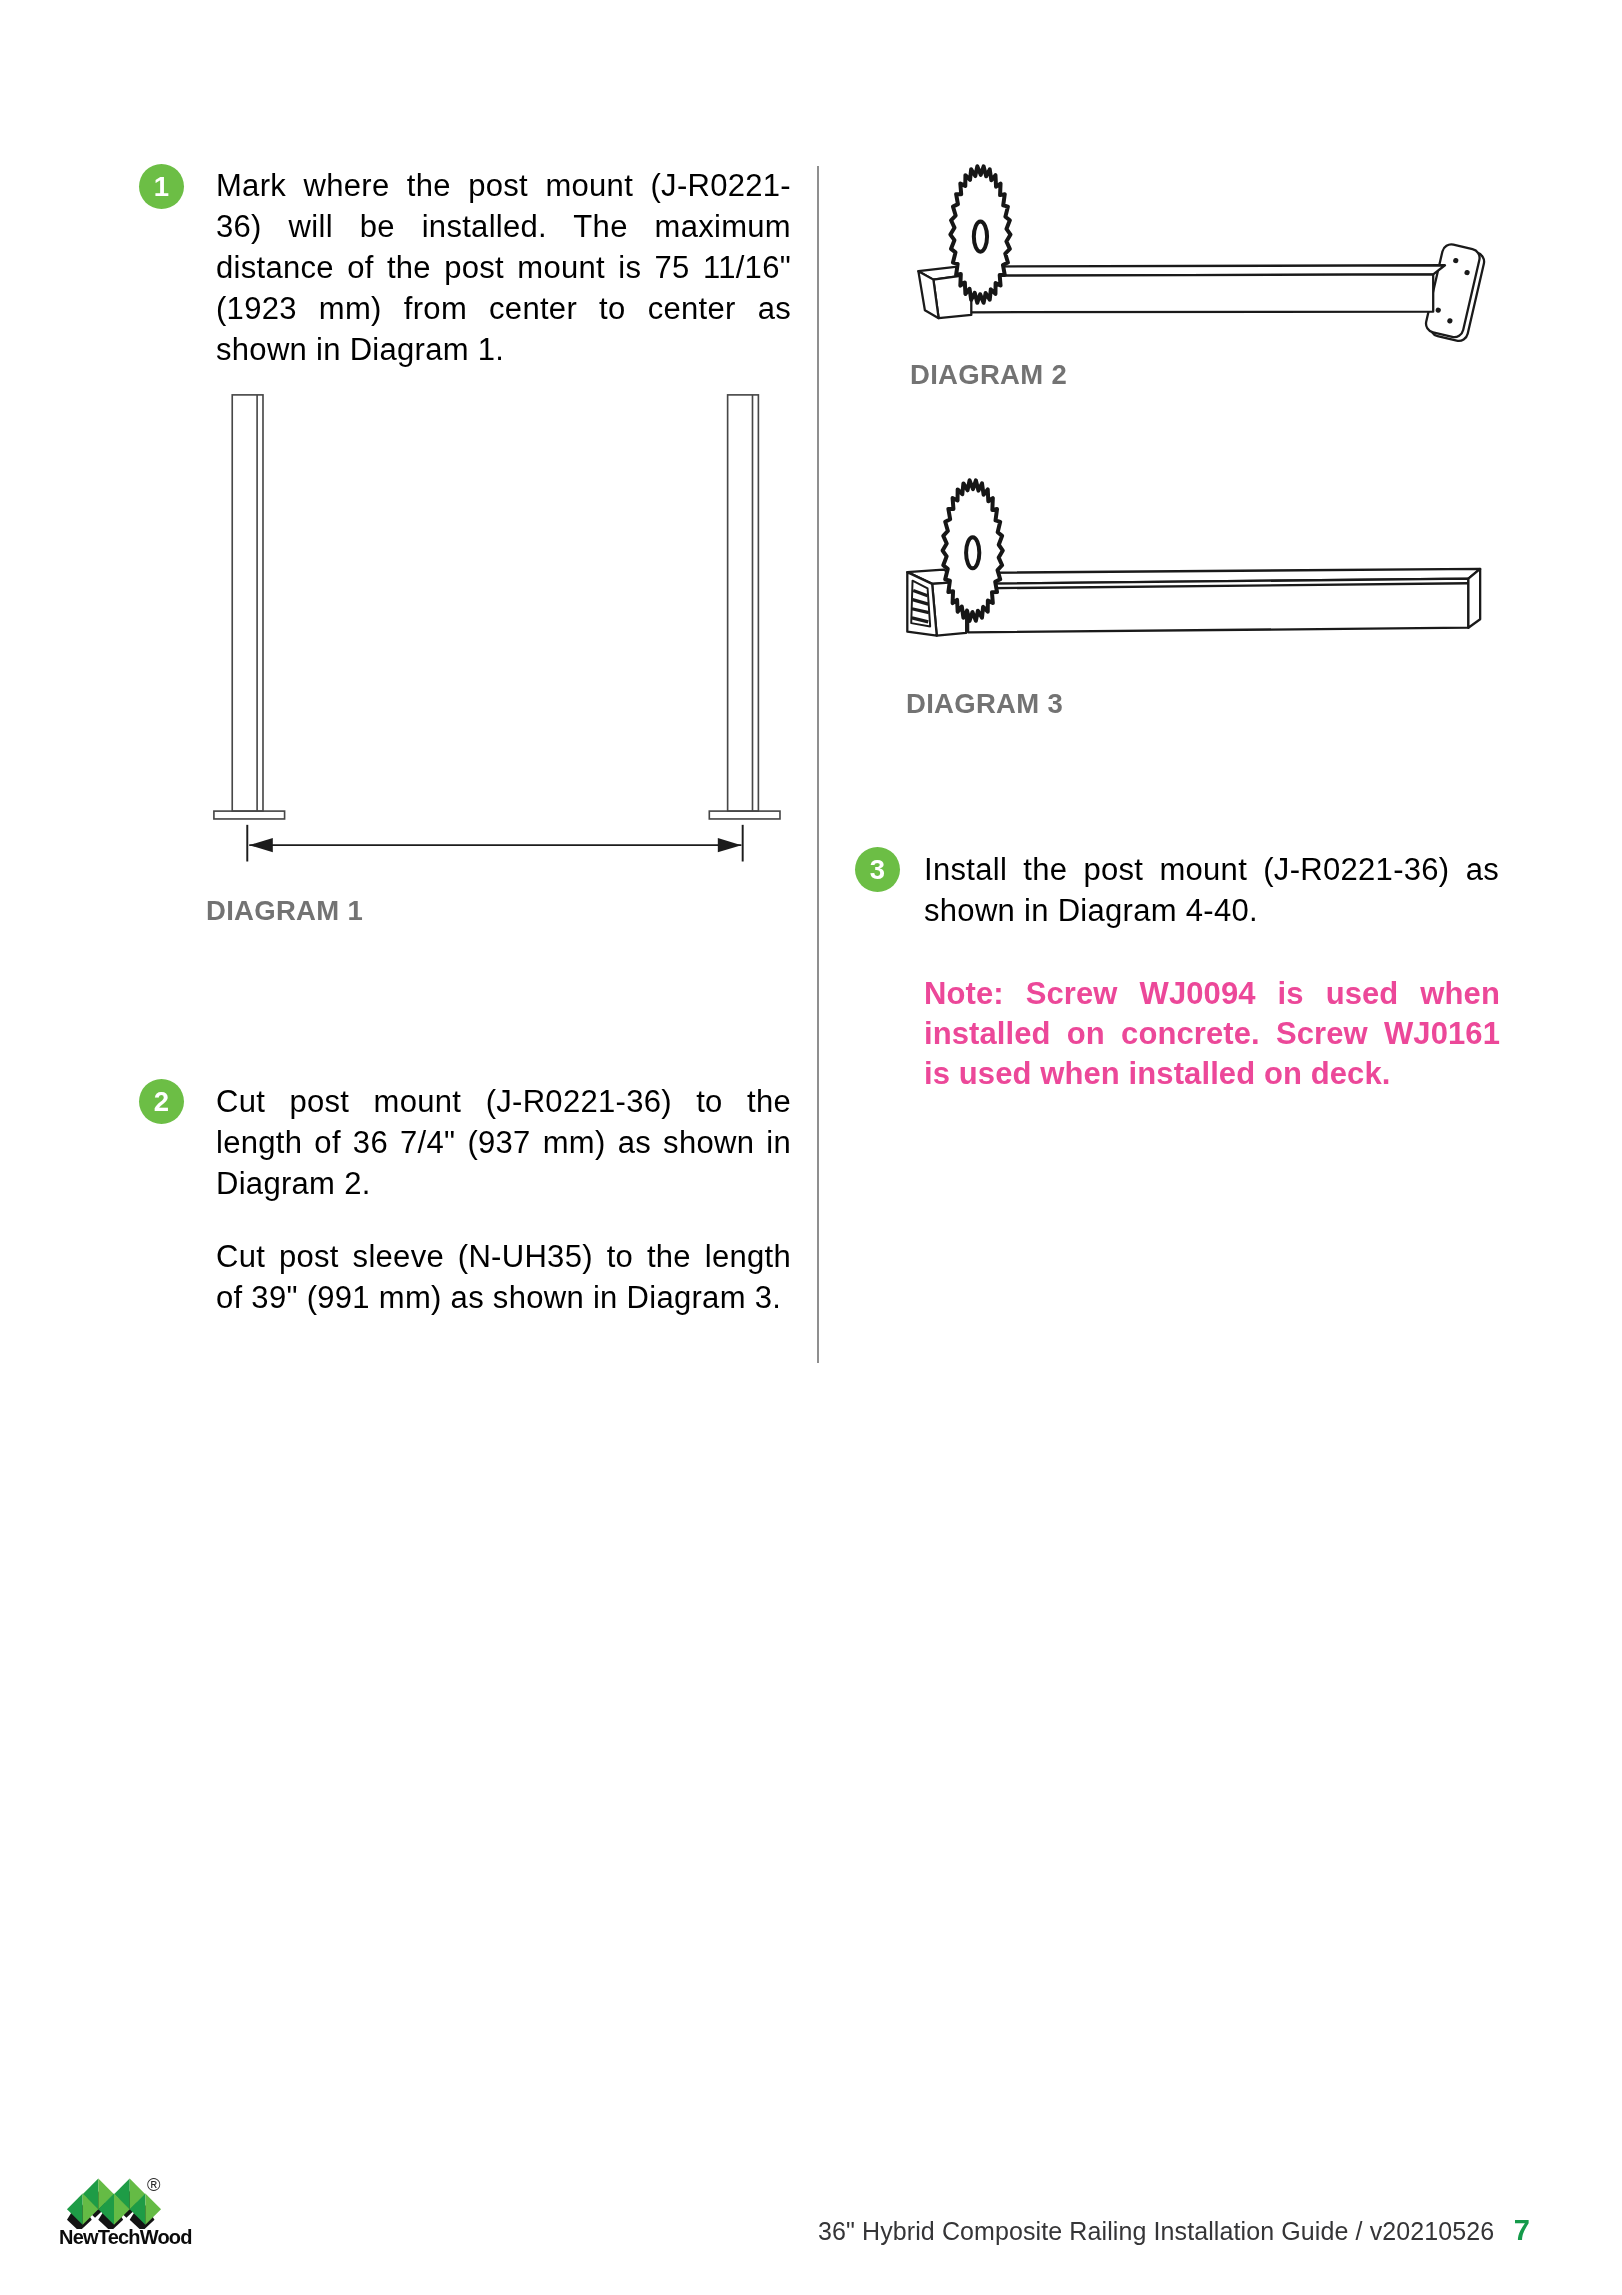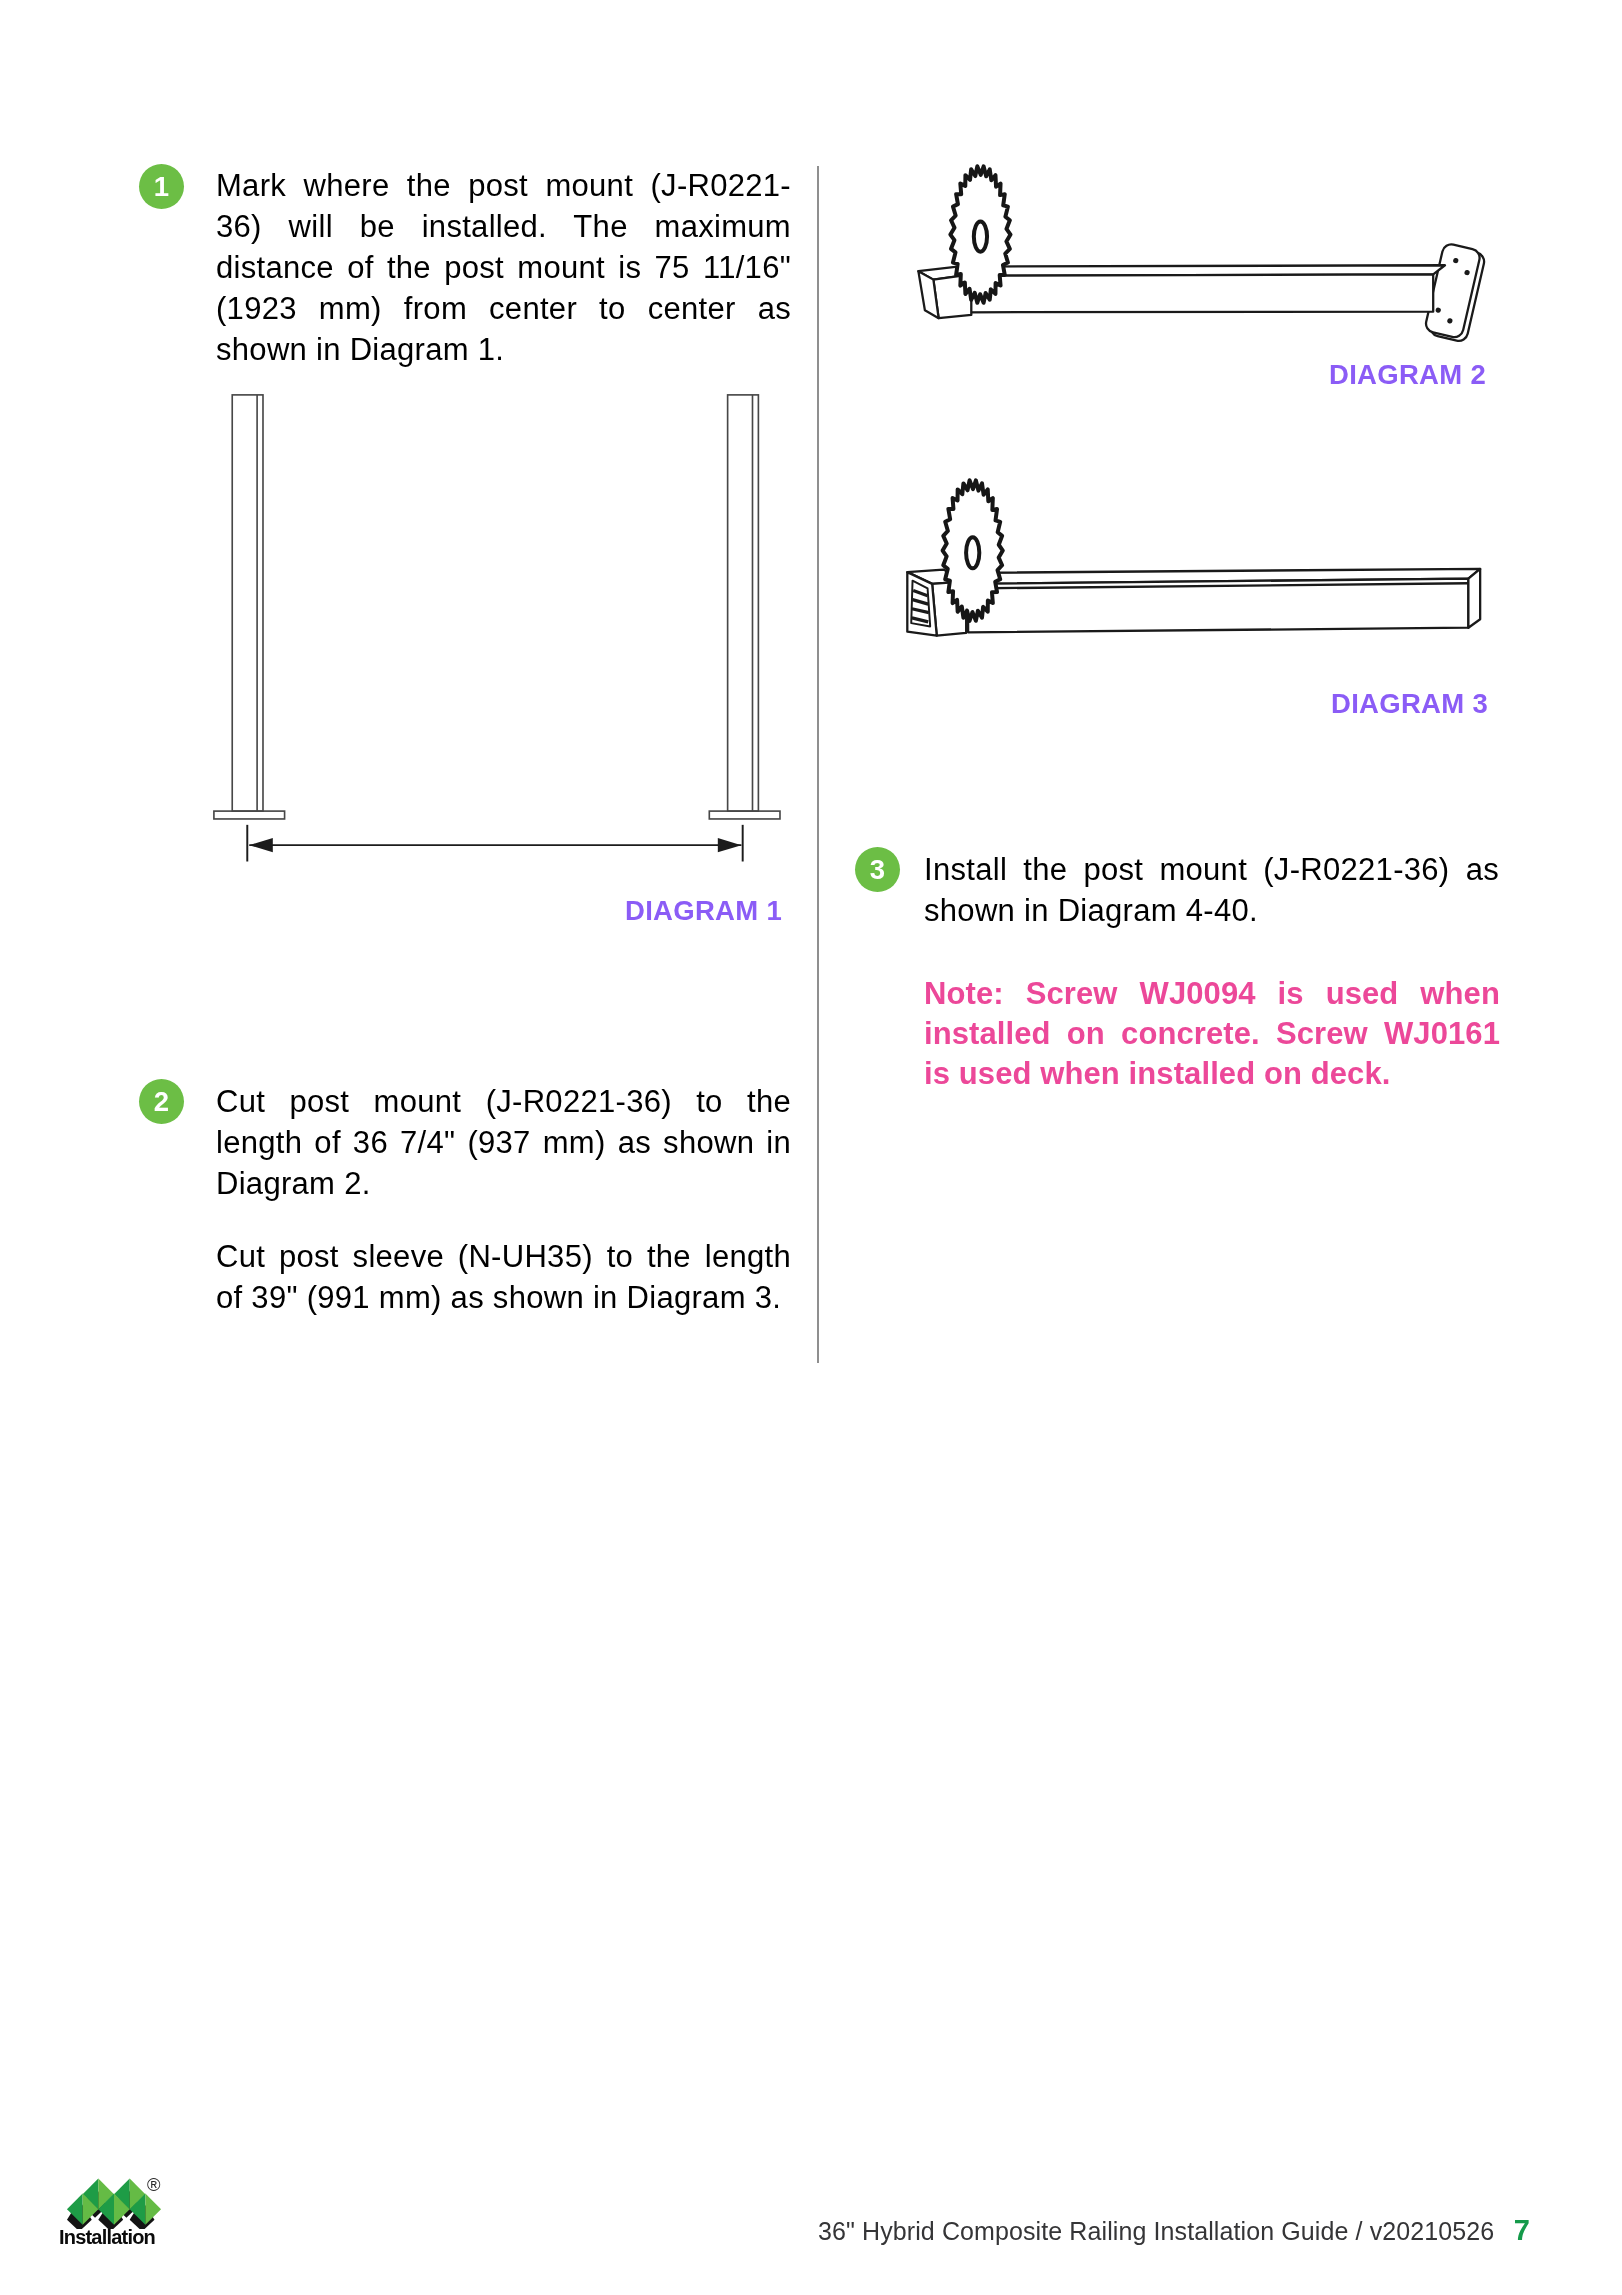--- a/index.html
+++ b/index.html
@@ -37,23 +37,23 @@
     line-height:40px;
     color:#ec4899;
     font-weight:700;
     letter-spacing:0.1px;
     text-align:justify;
   }
   .diagram-label{
     position:absolute;
     font-size:27.5px;
     font-weight:700;
-    color:#8b5cf6;
+    color:#737373;
     letter-spacing:0.3px;
-    text-align:right;
+    text-align:left;
   }
   .divider{
     position:absolute;
     left:817px;top:166px;
     width:2px;height:1197px;
     background:#8F8F8F;
   }
   .diagram-svg{position:absolute;}
   .footer-wordmark{
     position:absolute;
@@ -205,21 +205,21 @@
       <polygon points="27,28 51,52 27,76" fill="#65BB45"></polygon>
       <polygon points="75,34 94,64 75,82 56,64" transform="translate(-5,4)" fill="#141414"></polygon>
       <polygon points="75,28 75,76 51,52" fill="#1E9C46"></polygon>
       <polygon points="75,28 99,52 75,76" fill="#65BB45"></polygon>
       <polygon points="123,34 142,64 123,82 104,64" transform="translate(-5,4)" fill="#141414"></polygon>
       <polygon points="123,28 123,76 99,52" fill="#1E9C46"></polygon>
       <polygon points="123,28 147,52 123,76" fill="#65BB45"></polygon>
     </g>
   </svg>
   <div class="footer-reg">®</div>
-  <div class="footer-wordmark">Installation</div>
+  <div class="footer-wordmark">NewTechWood</div>
 
   <div class="footer-right">
     <span class="footer-title">36" Hybrid Composite Railing Installation Guide / v20210526</span>
     <span class="footer-page">7</span>
   </div>
 
 </div>
 
 
 </body></html>

